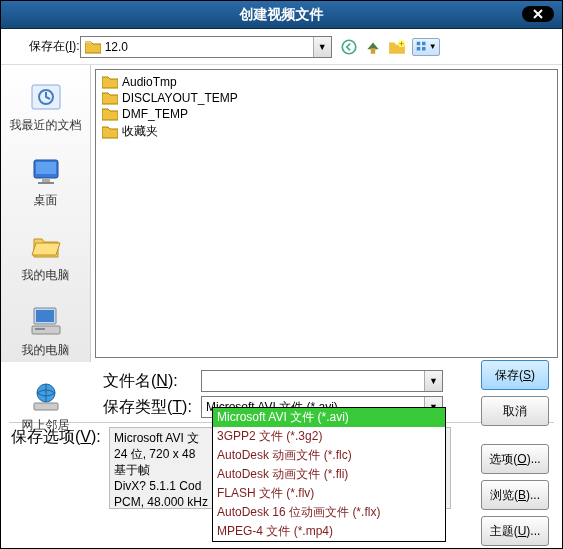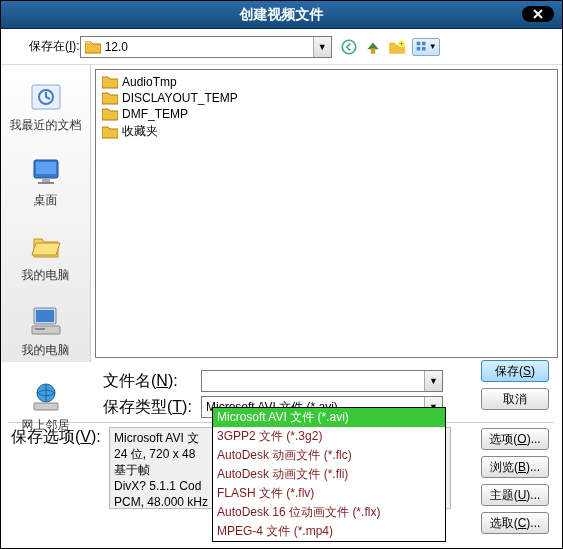--- a/index.html
+++ b/index.html
@@ -23,21 +23,21 @@
 .sidebar-item { display: flex; flex-direction: column; align-items: center; gap: 2px; cursor: pointer; padding: 4px; }
 .sidebar-item-icon { width: 36px; height: 36px; display: flex; align-items: center; justify-content: center; }
 .sidebar-item-label { font-size: 12px; color: #333; }
 .file-list { flex: 1; background: #fff; border: 1px solid #7a7a7a; margin: 4px; padding: 4px; }
 .file-row { display: flex; align-items: center; gap: 4px; font-size: 12px; font-family: "SimSun", monospace; padding: 1px 2px; cursor: pointer; }
 .bottom-section { padding: 4px 8px; }
 .field-row { display: flex; align-items: center; gap: 6px; margin: 4px 0; }
 .field-label { width: 92px; font-size: 16px; margin-left: 2px; }
 .field-label u { text-decoration: underline; }
 .field-combo { width: 242px; }
-.btn { width: 68px; height: 22px; font-size: 12px; background: linear-gradient(to bottom, #fefefe, #e0e0e0); border: 1px solid #888; border-radius: 3px; cursor: pointer; display: flex; align-items: center; justify-content: center; }
+.btn { width: 68px; height: 30px; font-size: 12px; background: linear-gradient(to bottom, #fefefe, #e0e0e0); border: 1px solid #888; border-radius: 3px; cursor: pointer; display: flex; align-items: center; justify-content: center; }
 .btn u { text-decoration: underline; }
 .btn.primary { background: linear-gradient(to bottom, #d8f0ff, #a8d8ff); border: 1px solid #3a88c8; }
 .hr { border: none; border-top: 1px solid #ccc; margin: 4px 0; }
 .info-panel { font-size: 12px; font-family: "SimSun", monospace; line-height: 16px; padding: 2px 4px; border: 1px solid #bbb; background: #f0f0f0; width: 342px; height: 82px; overflow: hidden; position: relative; }
 .dropdown-overlay { position: absolute; left: 212px; top: 407px; width: 234px; background: #fff; border: 1px solid #000; font-size: 12px; font-family: "SimSun", monospace; z-index: 100; }
 .dd-item { padding: 1px 4px; color: #7f1d1d; cursor: pointer; white-space: nowrap; overflow: hidden; }
 .dd-item.hl { background: #38c838; color: #fff; }
 .right-btns { position: absolute; right: 14px; top: 360px; display: flex; flex-direction: column; gap: 6px; }
 </style>
 </head>

